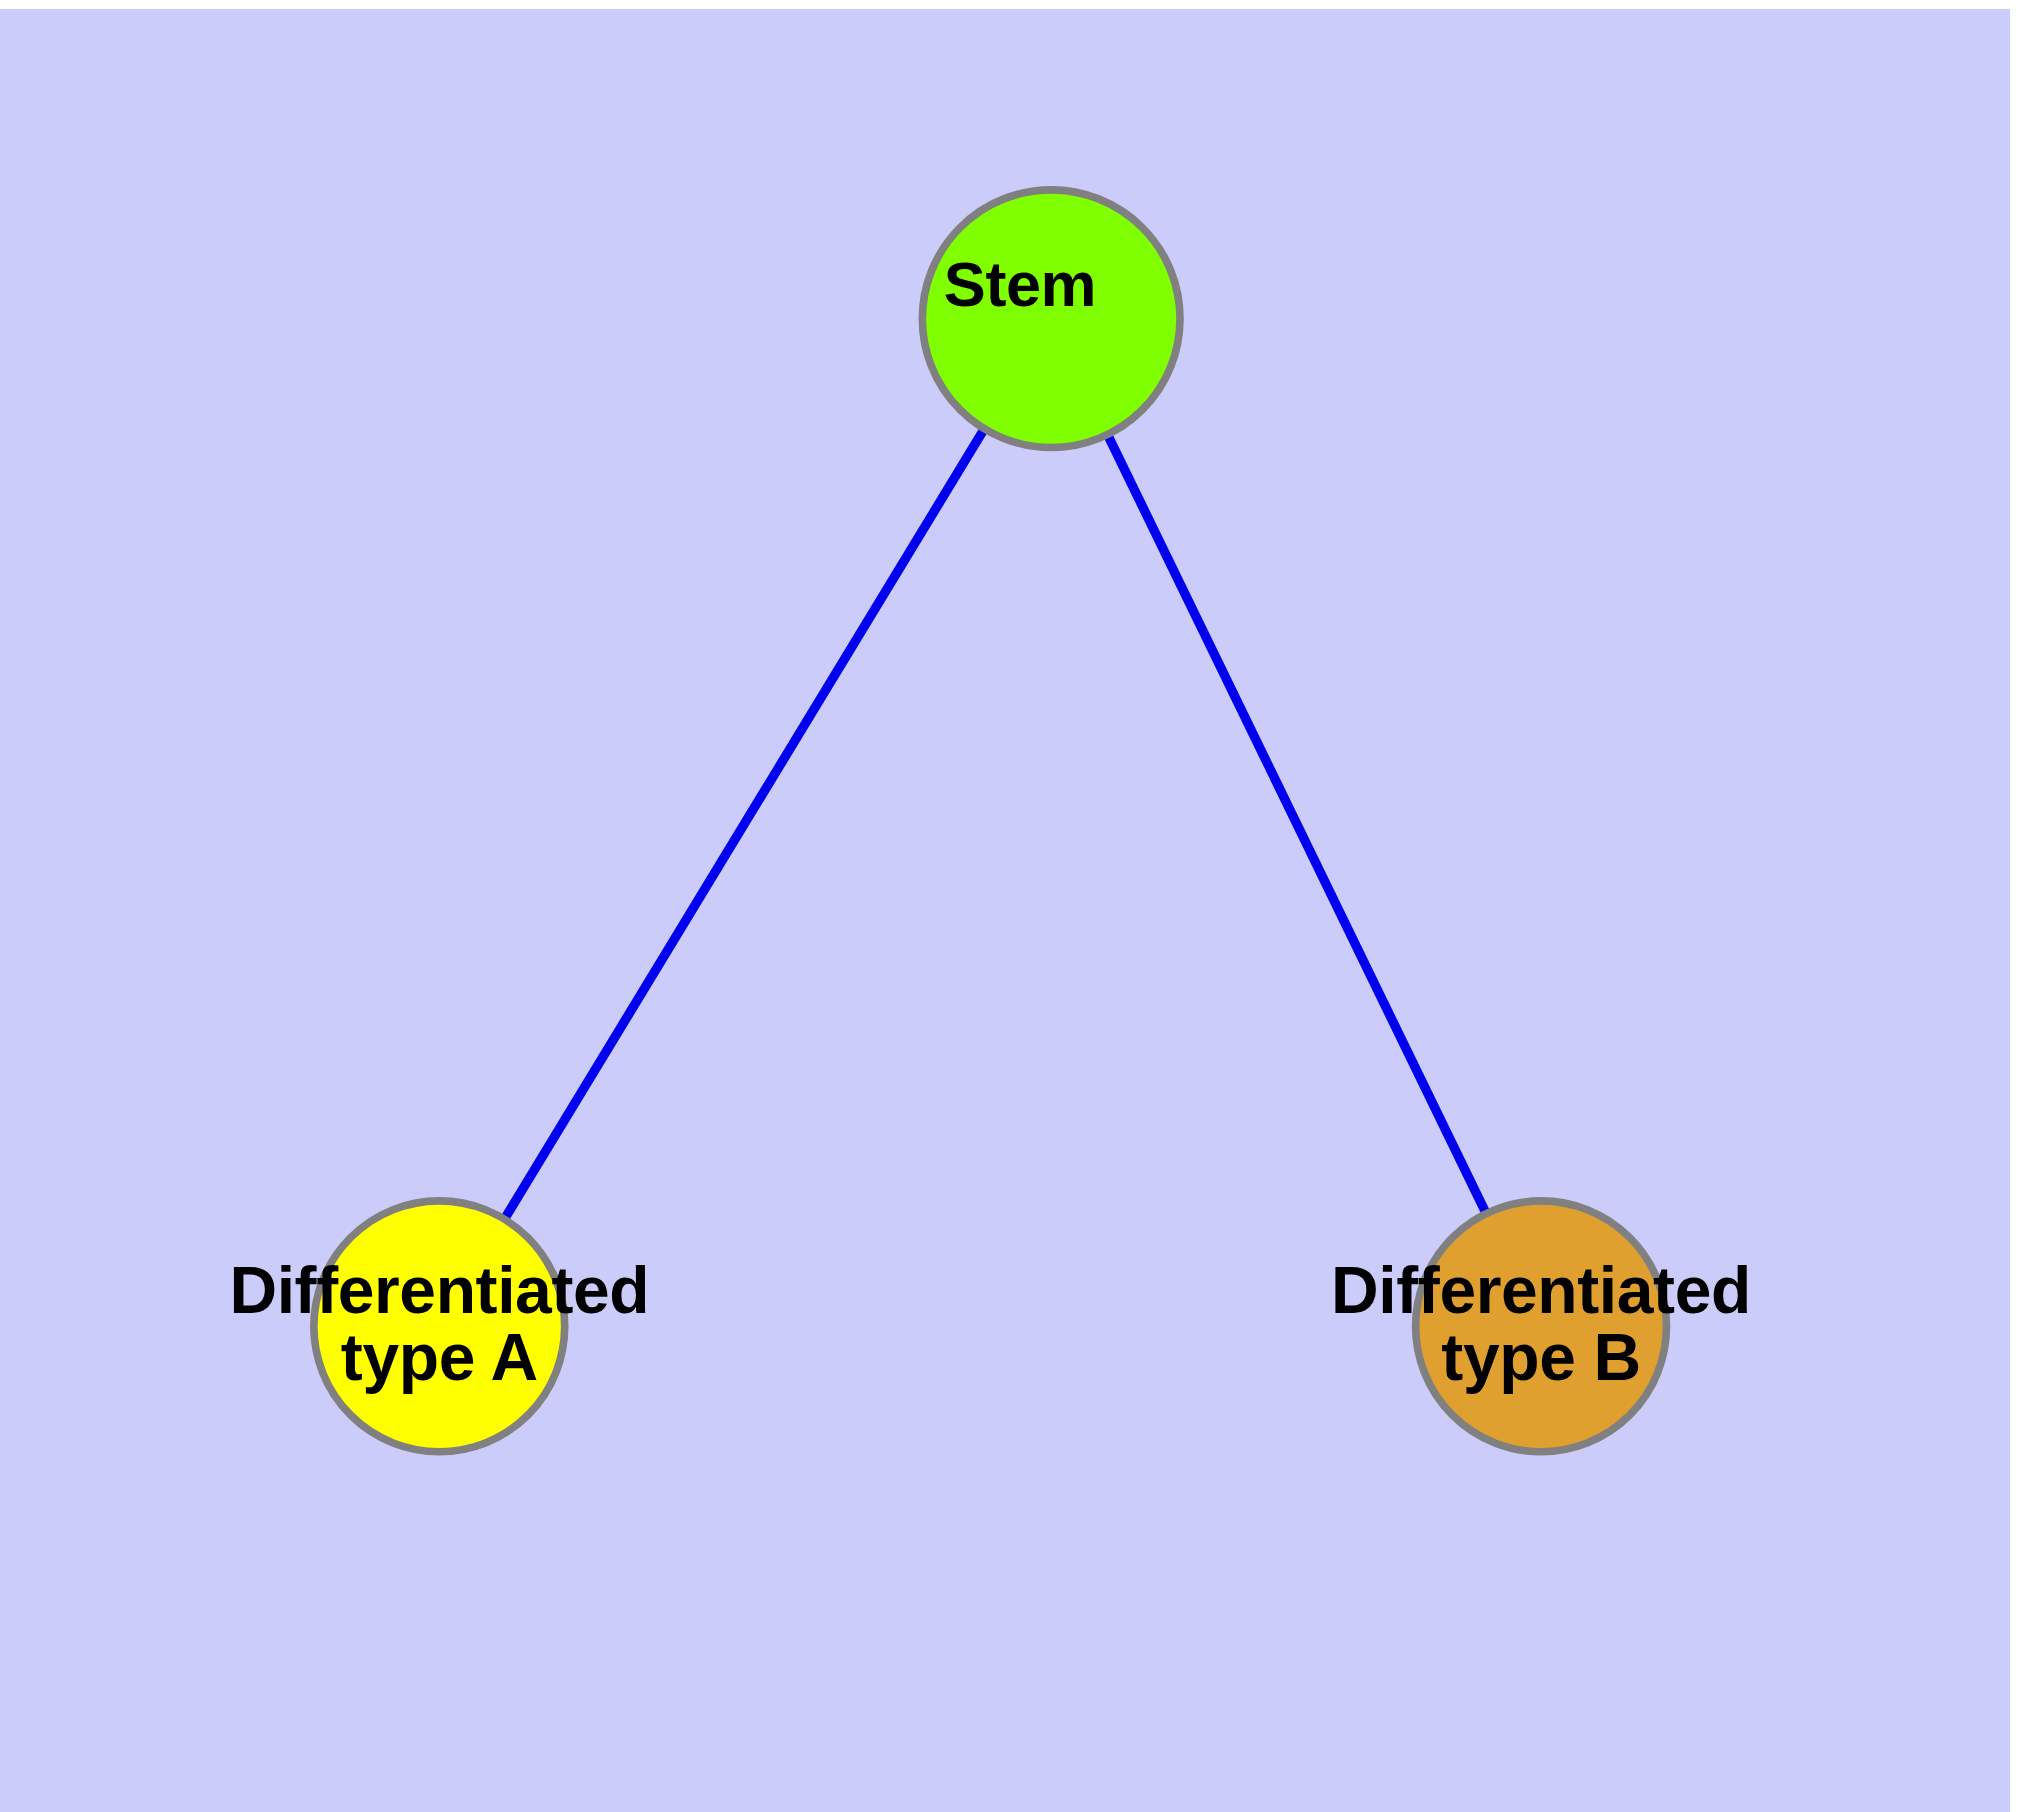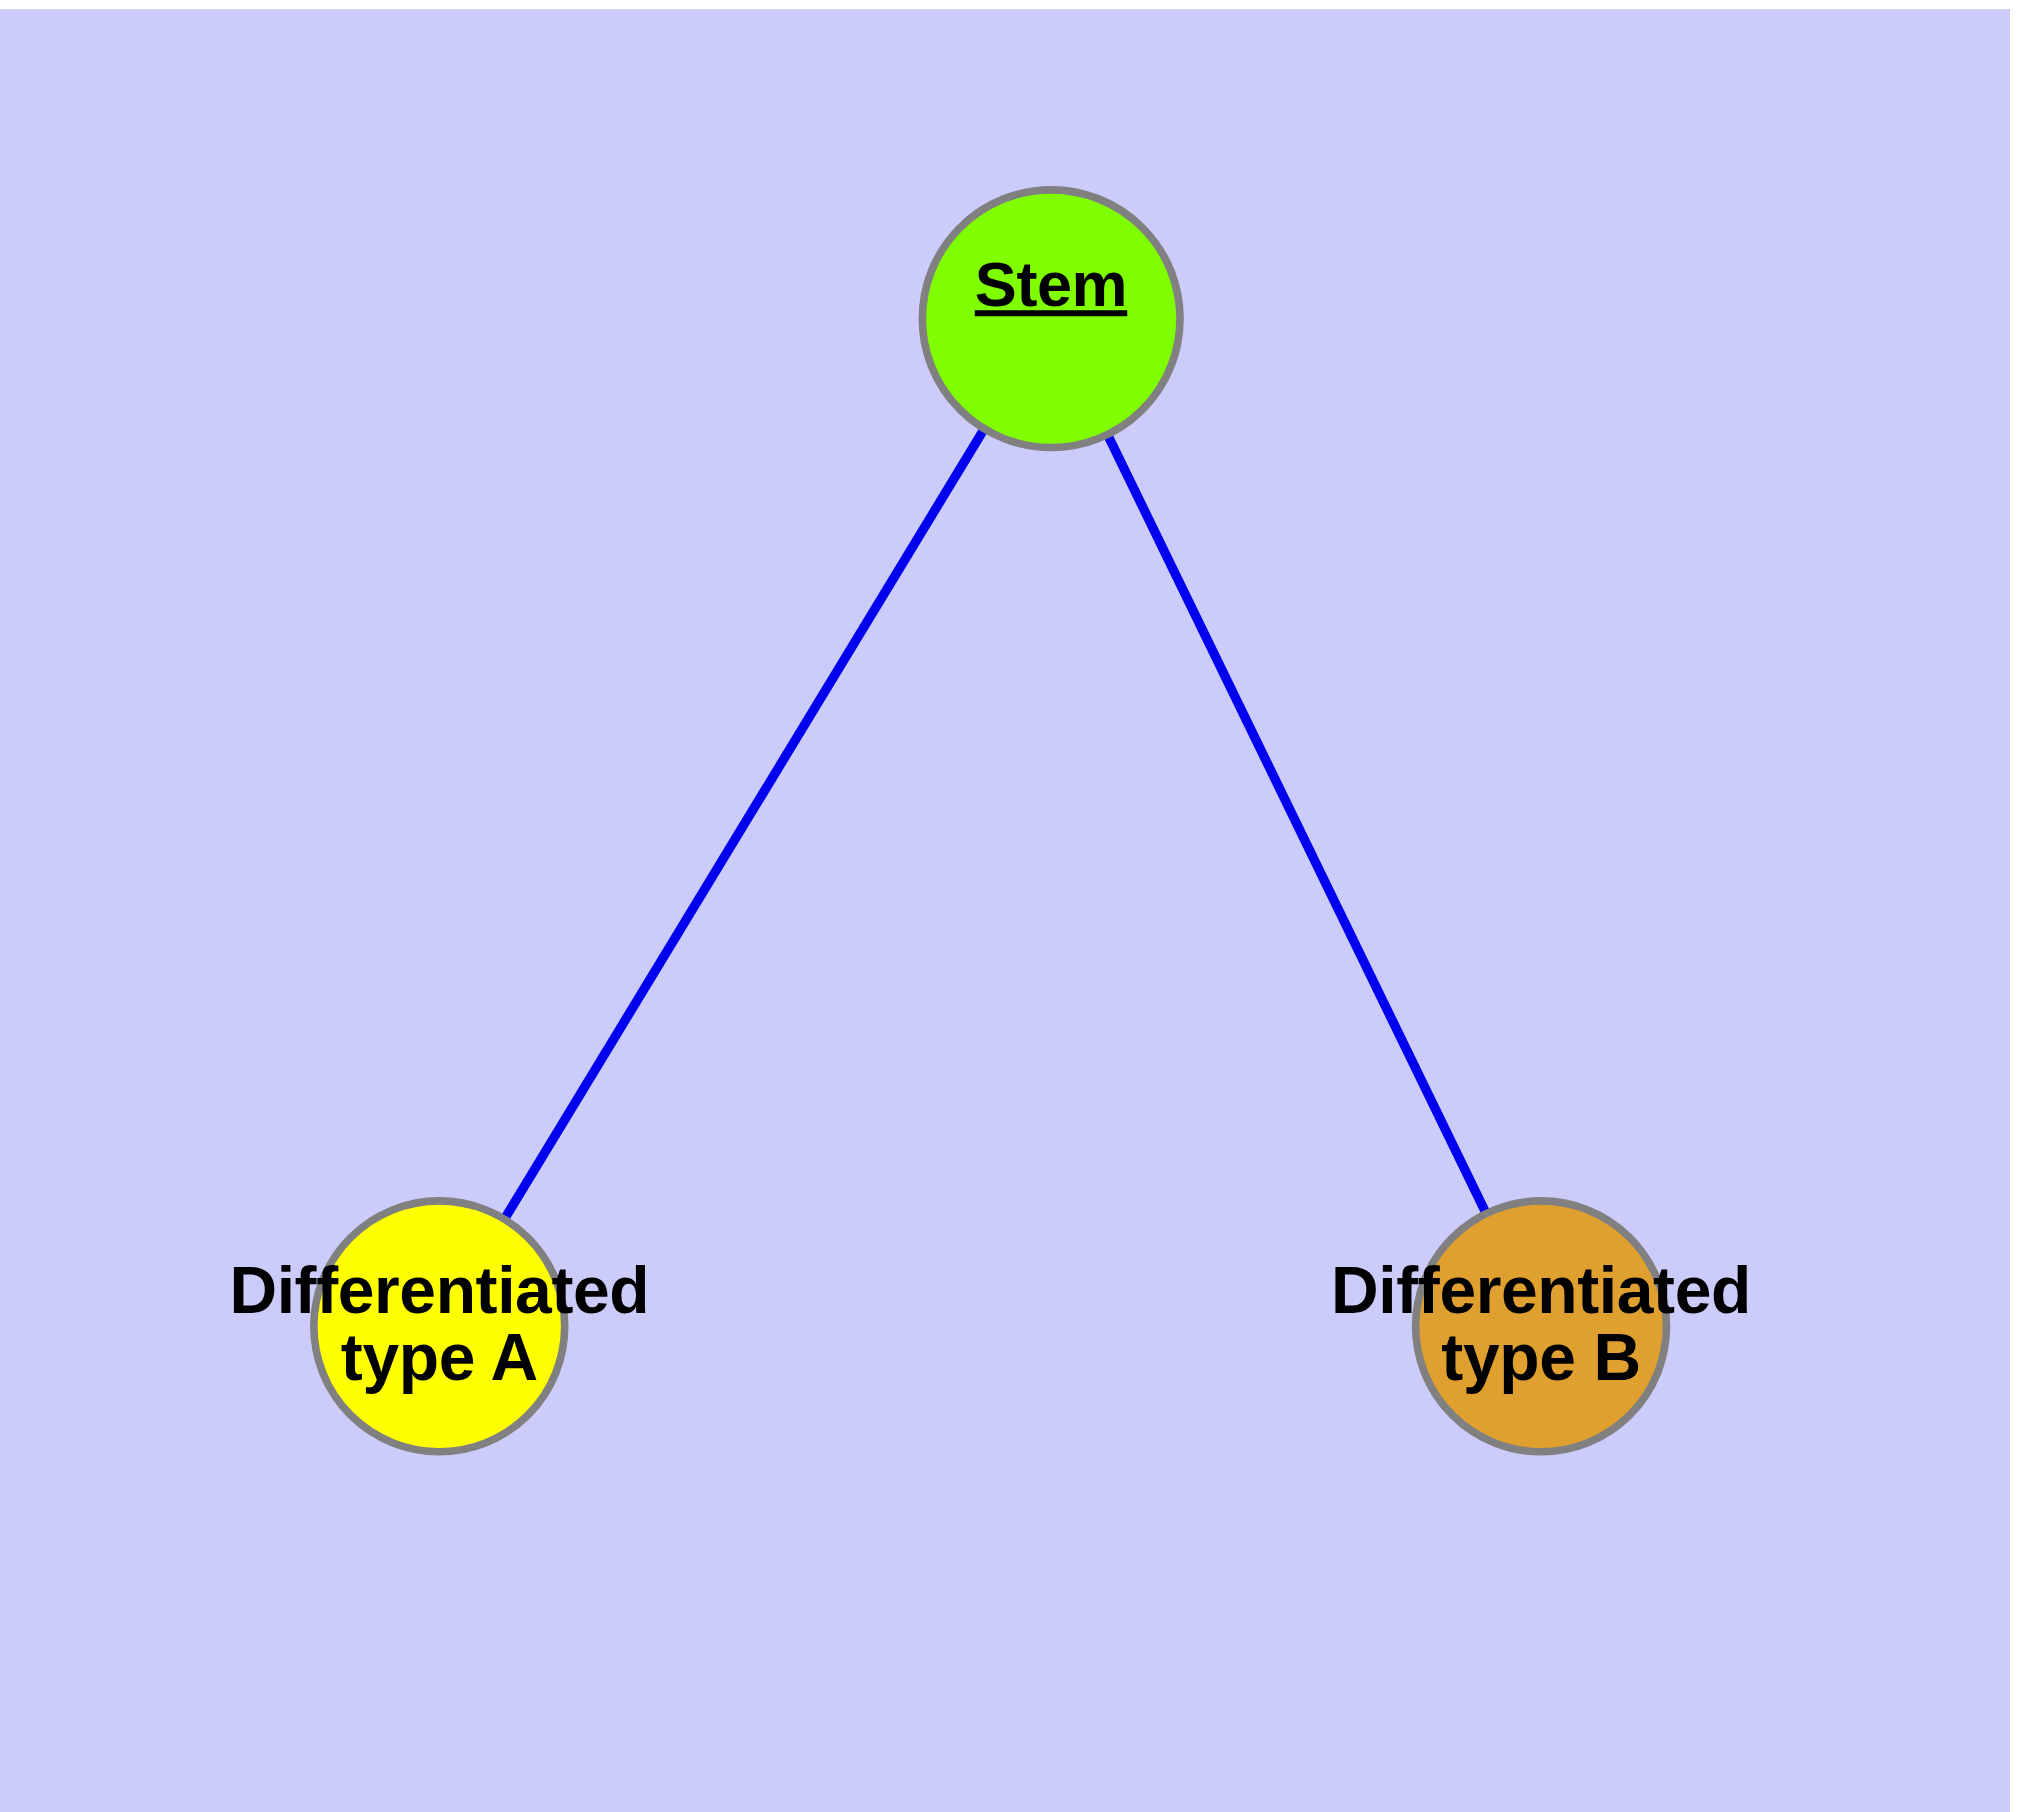--- a/index.html
+++ b/index.html
@@ -36,25 +36,24 @@
     text-align: center;
     font-weight: bold;
     color: #000000;
     white-space: pre;
     line-height: 1.02;
     pointer-events: none;
     letter-spacing: -0.4px;
   }
   #label-stem {
     font-size: 63px;
-    left: 627px;
+    left: 596px;
     width: 848px;
     top: 285px;
     transform: translateY(-0.52em);
-    text-decoration: underline;
   }
   #label-a {
     font-size: 66px;
     left: 15.3px;
     width: 848px;
     top: 1292px;
     transform: translateY(-0.53em);
   }
   #label-b {
     font-size: 66px;

